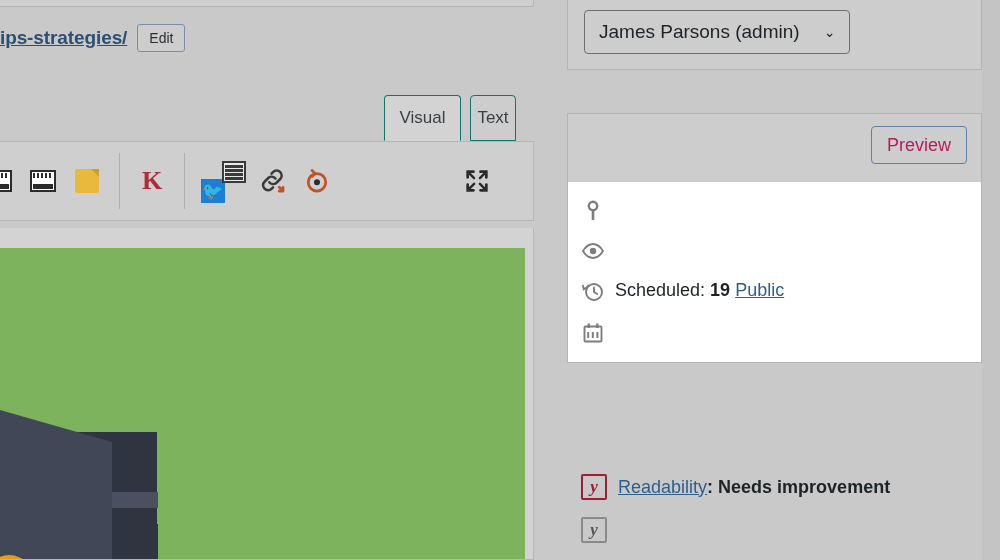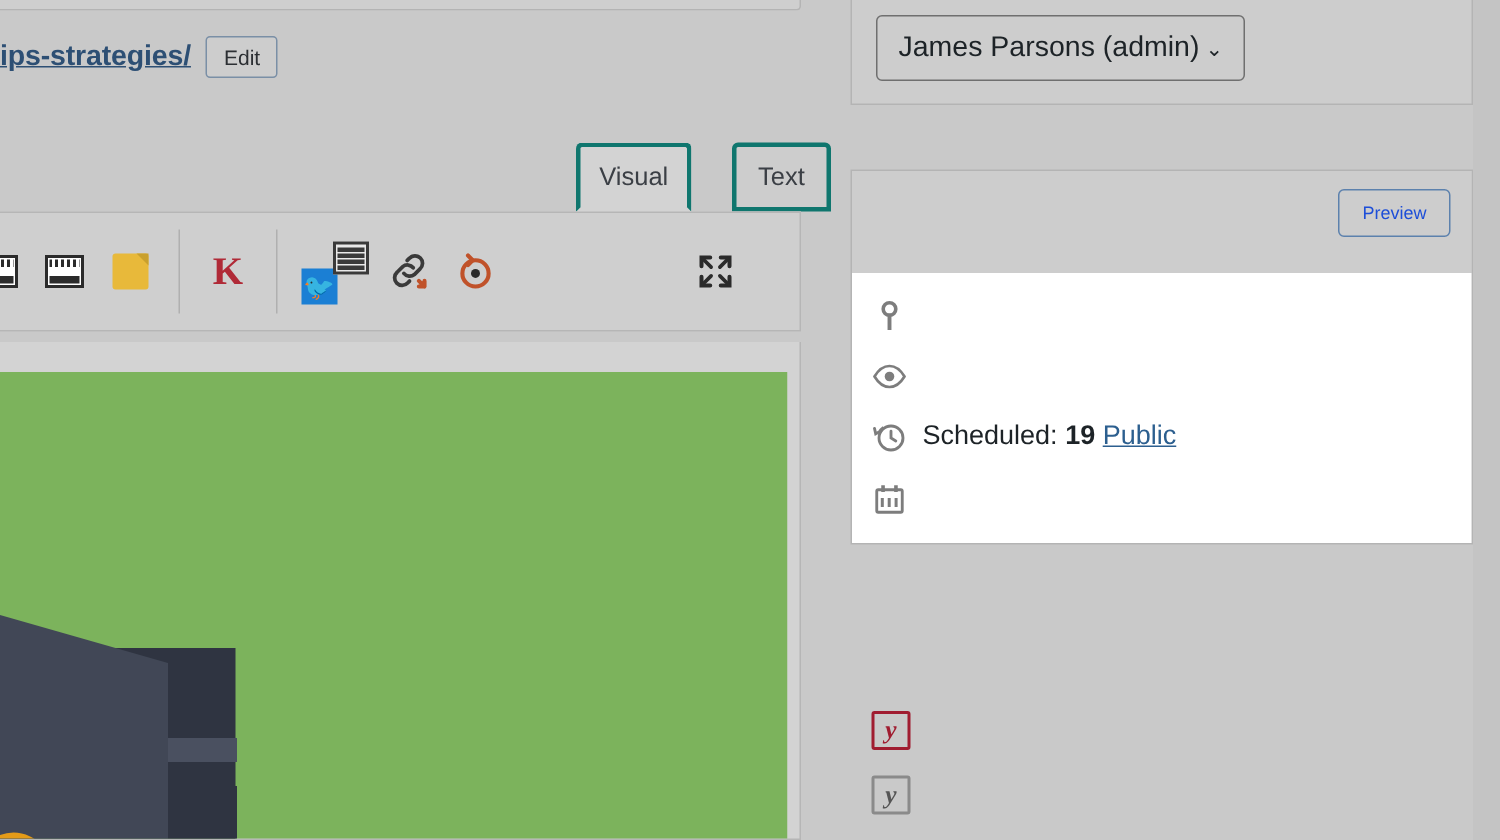--- a/index.html
+++ b/index.html
@@ -33,27 +33,27 @@
     border: 1px solid #7a8fa6; border-radius: 3px;
     padding: 6px 11px; line-height: 1; cursor: pointer;
   }
 
   
   .tabs-row { position: absolute; left: 0; top: 95px; width: 560px; height: 48px; }
   .tab {
     position: absolute; top: 0; height: 46px; padding: 0 18px;
     display: flex; align-items: center; justify-content: center;
     font-size: 17px; color: #3b3f45;
-    background: #cdcdcd; border: 3px solid #0f766e;
+    background: #cdcdcd; border: 1px solid #0f766e;
     border-top-left-radius: 4px; border-top-right-radius: 4px;
     cursor: pointer;
   }
   .tab.active { background: #d3d3d3; border-bottom-color: #d3d3d3; z-index: 3; }
   .tab-visual { left: 408px; width: 77px; }
-  .tab-text   { left: 512px; width: 66px; }
+  .tab-text   { left: 494px; width: 46px; }
 
   
   .toolbar {
     position: absolute; left: 0; top: 141px; width: 558px; height: 80px;
     background: #cfcfcf; border: 1px solid #b6b6b6;
     display: flex; align-items: center;
   }
   .tb-group { display: flex; align-items: center; height: 100%; }
   .tb-sep { width: 1px; height: 56px; background: #b0b0b0; margin: 0 10px; }
   .tb-btn {
@@ -102,40 +102,40 @@
   .illus-shape { position: absolute; left: -40px; top: 124px; width: 230px; height: 220px; }
 
   
   .sidebar { position: absolute; left: 567px; top: 0; width: 415px; }
   .panel {
     background: #cdcdcd; border: 1px solid #b4b4b4; width: 415px;
   }
   .author-panel { position: absolute; top: -8px; height: 78px; }
   .author-inner { padding: 17px 16px; }
   .select-box {
-    display: inline-flex; align-items: center; gap: 4px;
+    display: inline-flex; align-items: center; gap: 24px;
     background: #cdcdcd; border: 1px solid #6f6f6f; border-radius: 4px;
     padding: 10px 14px; font-size: 19px; color: #1d2327; cursor: pointer;
   }
   .select-chevron { font-size: 14px; color: #1d2327; }
 
   .publish-panel { position: absolute; top: 113px; }
   .publish-head {
     height: 55px; display: flex; align-items: center; justify-content: space-between;
     padding: 0 15px; border-bottom: 1px solid #bbb;
   }
   .publish-title { font-size: 20px; font-weight: bold; color: #1d2327; }
   .head-ctrls { display: flex; align-items: center; gap: 14px; }
   .chev { font-size: 20px; color: #6a6a6a; cursor: pointer; line-height: 1; }
   .tri { font-size: 13px; color: #555; cursor: pointer; line-height: 1; margin-left: 4px; }
 
   .publish-actions { height: 68px; position: relative; background: #cdcdcd; }
   .btn-preview {
     position: absolute; right: 14px; top: 12px;
-    font-size: 12px; color: #1d4ed8; background: #cdcdcd;
+    font-size: 18px; color: #be185d; background: #cdcdcd;
     border: 1px solid #5c81ad; border-radius: 4px; padding: 9px 15px;
     cursor: pointer; line-height: 1;
   }
 
   .publish-misc {
     background: #ffffff; padding: 16px 14px 18px 14px;
   }
   .misc-row {
     display: flex; align-items: flex-start; gap: 11px;
     font-size: 18px; color: #1d2327; margin-bottom: 18px; line-height: 1.35;
@@ -323,20 +323,21 @@
             </svg>
           </span>
         </div>
 
       </div>
     </div>
 
     <div class="yoast-block">
       <div class="yoast-row">
         <span class="yoast-ico">y</span>
+        <span><a class="lnk">Readability</a><b>:</b> <b>Needs improvement</b></span>
       </div>
       <div class="yoast-row">
         <span class="yoast-ico gray">y</span>
       </div>
     </div>
 
   </div>
 
   <div class="sidebar-edge"></div>
 </div>

